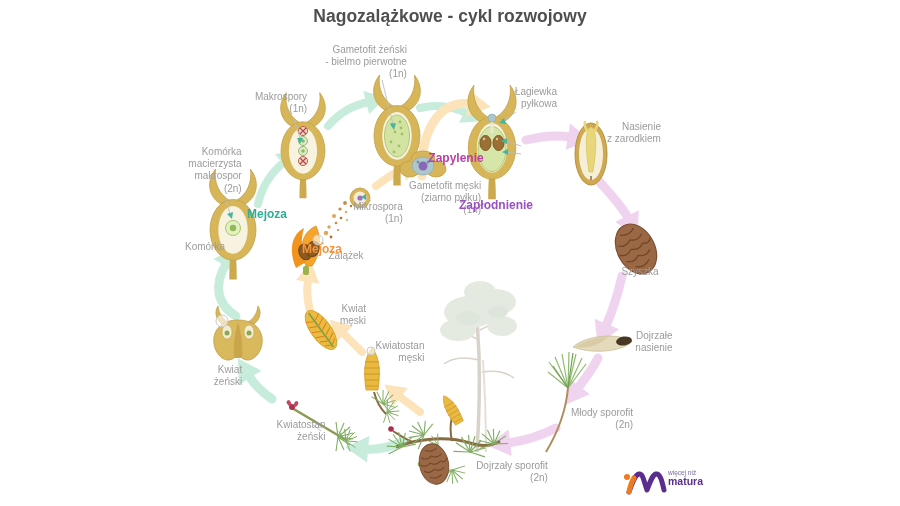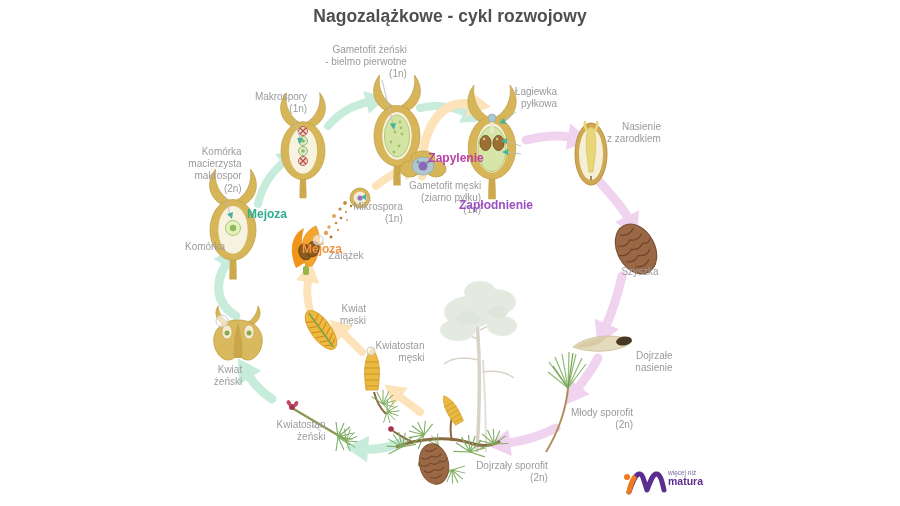--- a/index.html
+++ b/index.html
@@ -346,21 +346,21 @@
 <div class="lbl" style="left:215px;top:146px">Komórka
 macierzysta
 makrospor
 (2n)</div>
 <div class="lbl single" style="left:205px;top:241px">Komórka</div>
 <div class="lbl" style="left:536px;top:86px">Łagiewka
 pyłkowa</div>
 <div class="lbl" style="left:634px;top:121px">Nasienie
 z zarodkiem</div>
 <div class="lbl single" style="left:640px;top:266px">Szyszka</div>
-<div class="lbl" style="left:654px;top:350px">Dojrzałe
+<div class="lbl" style="left:654px;top:330px">Dojrzałe
 nasienie</div>
 <div class="lbl" style="left:602px;top:407px">Młody sporofit
 (2n)</div>
 <div class="lbl" style="left:512px;top:460px">Dojrzały sporofit
 (2n)</div>
 <div class="lbl" style="left:301px;top:419px">Kwiatostan
 żeński</div>
 <div class="lbl" style="left:228px;top:364px">Kwiat
 żeński</div>
 <div class="lbl" style="left:353px;top:303px">Kwiat

